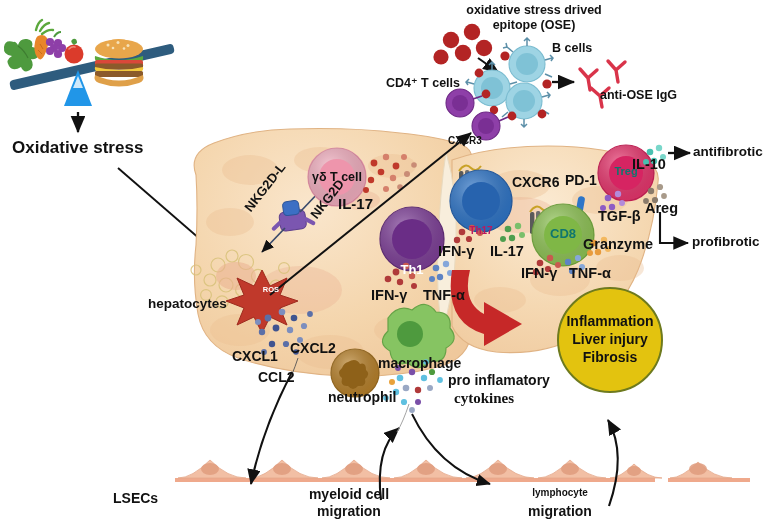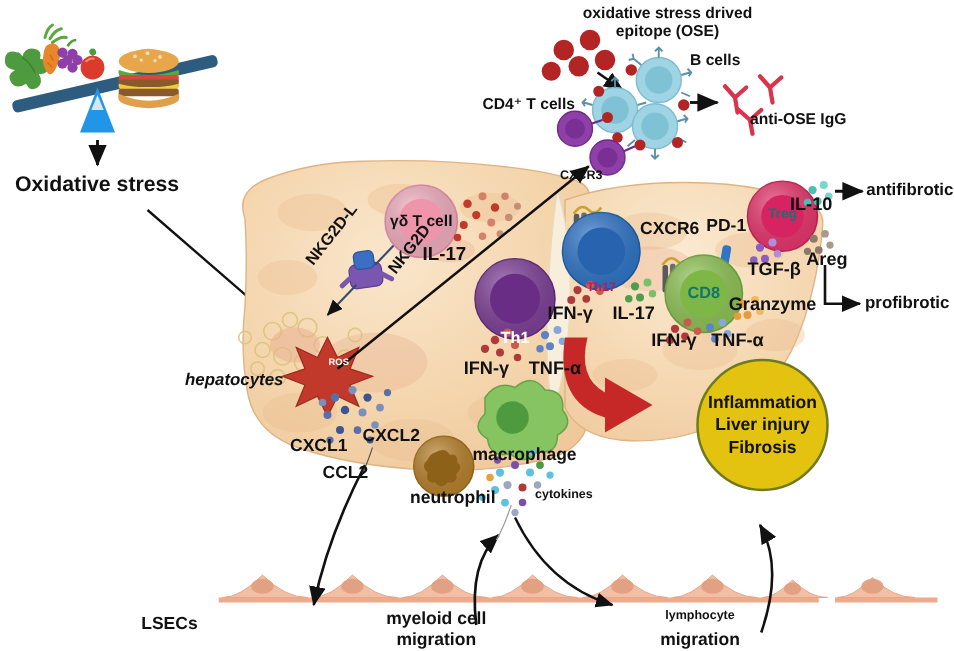--- a/index.html
+++ b/index.html
@@ -490,28 +490,29 @@
 <div class="lbl" style="left:521px;top:265px;font-size:14.5px;">IFN-γ</div>
 <div class="lbl" style="left:569px;top:265px;font-size:14.5px;">TNF-α</div>
 <div class="lbl" style="left:583px;top:236px;font-size:14.5px;">Granzyme</div>
 <div class="lbl" style="left:632px;top:127px;font-size:14.5px;margin-top:29px;">IL-10</div>
 <div class="lbl" style="left:598px;top:208px;font-size:14.5px;">TGF-β</div>
 <div class="lbl" style="left:645px;top:200px;font-size:14.5px;">Areg</div>
 
 <div class="lbl" style="left:693px;top:144px;font-size:13.5px;text-align:center;">antifibrotic</div>
 <div class="lbl" style="left:692px;top:234px;font-size:13.5px;">profibrotic</div>
 
-<div class="lbl" style="left:148px;top:296px;font-size:13.5px;font-style:italic;">hepatocytes</div>
+<div class="lbl" style="left:148px;top:296px;font-size:13.5px;">hepatocytes</div>
 <div class="lbl" style="left:232px;top:349px;font-size:14px;">CXCL1</div>
 <div class="lbl" style="left:290px;top:341px;font-size:14px;">CXCL2</div>
 <div class="lbl" style="left:258px;top:370px;font-size:14px;">CCL2</div>
 
 <div class="lbl" style="left:378px;top:356px;font-size:14px;">macrophage</div>
 <div class="lbl" style="left:328px;top:390px;font-size:14px;">neutrophil</div>
-<div class="lbl" style="left:428px;top:390px;font-size:10px;">cytokines</div>
+<div class="lbl" style="left:448px;top:373px;font-size:14px;">pro inflamatory</div>
+<div class="lbl" style="left:454px;top:390px;font-size:15px;font-family:Liberation Serif, serif;">cytokines</div>
 
 <div class="lbl ctr" style="left:610px;top:314px;font-size:14px;">Inflammation</div>
 <div class="lbl ctr" style="left:610px;top:332px;font-size:14px;">Liver injury</div>
 <div class="lbl ctr" style="left:610px;top:350px;font-size:14px;">Fibrosis</div>
 
 <div class="lbl" style="left:113px;top:455px;font-size:14px;margin-top:36px;">LSECs</div>
 <div class="lbl ctr" style="left:349px;top:487px;font-size:14px;">myeloid cell</div>
 <div class="lbl ctr" style="left:349px;top:504px;font-size:14px;">migration</div>
 <div class="lbl ctr" style="left:560px;top:487px;font-size:10px;">lymphocyte</div>
 <div class="lbl ctr" style="left:560px;top:504px;font-size:14px;">migration</div>

